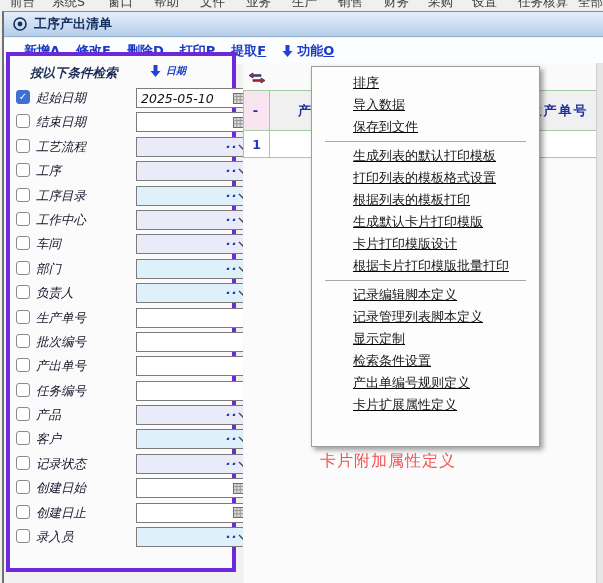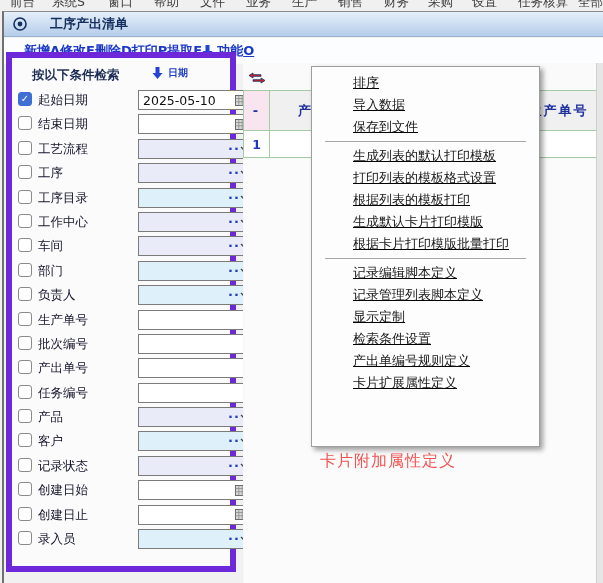--- a/index.html
+++ b/index.html
@@ -10,34 +10,34 @@
   
   #topbar { position:absolute; left:0; top:0; width:603px; height:11px; background:#f0f0f0;
             overflow:hidden; }
   #topbar .mitem { position:absolute; top:-6px; font-size:12.5px; color:#3c3c3c; white-space:nowrap; }
 
   
   #win { position:absolute; left:2px; top:11px; width:601px; height:572px;
          background:#f1f1f1; border-top:1px solid #8a8a8a; border-left:2px solid #707070; }
   #titlebar { position:absolute; left:0; top:0; width:599px; height:25px;
               background:linear-gradient(#e5effb,#b5cde9); display:flex; align-items:center;
-              border-bottom:1px solid #9ab2cf;gap:16px; }
+              border-bottom:1px solid #9ab2cf; }
   #title-icon { margin-left:9px; width:14px; height:14px; }
   #title-text { margin-left:7px; font-size:13px; font-weight:bold; color:#152f5e; }
 
   #toolbar { position:absolute; left:0; top:26px; width:599px; height:26px; background:#fcfdfe;
-             display:flex; align-items:center; padding-left:20px; }
+             display:flex; align-items:center; padding-left:20px; gap:16px; }
   .tlink { font-size:13px; font-weight:bold; color:#1d39c8; cursor:pointer; white-space:nowrap;
            display:flex; align-items:center; gap:4px; }
   .tlink u { text-decoration:underline; }
   .dn-arrow { width:11px; height:12px; display:inline-block; }
 
   
   #panel { position:absolute; left:6px; top:52px; width:230px; height:520px;
-           background:#fbfbfc; border:6px solid #6d28d9; }
+           background:#fbfbfc; border:4px solid #6d28d9;font-style:italic; }
   #panel-head { position:relative; height:30px; }
   #panel-title { position:absolute; left:20px; top:9px; font-size:12.5px; font-weight:bold; color:#1c2c54; }
   #date-btn { position:absolute; left:140px; top:8px; display:flex; gap:5px; align-items:center;
               cursor:pointer; }
   #date-btn span { font-size:10px; font-weight:bold; color:#2040c8; }
 
   .frow { position:relative; height:24.4px; }
   .cb { position:absolute; left:6px; top:4px; width:14px; height:14px; border:1px solid #8a8a8a;
         border-radius:3px; background:#fff; font-size:10px; line-height:12px; text-align:center;
         color:#fff; cursor:pointer; }
@@ -383,20 +383,21 @@
 
   <div id="popup">
       <div class="mi">排序</div>
       <div class="mi">导入数据</div>
       <div class="mi">保存到文件</div>
       <div class="msep"></div>
       <div class="mi">生成列表的默认打印模板</div>
       <div class="mi">打印列表的模板格式设置</div>
       <div class="mi">根据列表的模板打印</div>
       <div class="mi">生成默认卡片打印模版</div>
+      <div class="mi">卡片打印模版设计</div>
       <div class="mi">根据卡片打印模版批量打印</div>
       <div class="msep"></div>
       <div class="mi">记录编辑脚本定义</div>
       <div class="mi">记录管理列表脚本定义</div>
       <div class="mi">显示定制</div>
       <div class="mi">检索条件设置</div>
       <div class="mi">产出单编号规则定义</div>
       <div class="mi">卡片扩展属性定义</div>
     </div>
 

